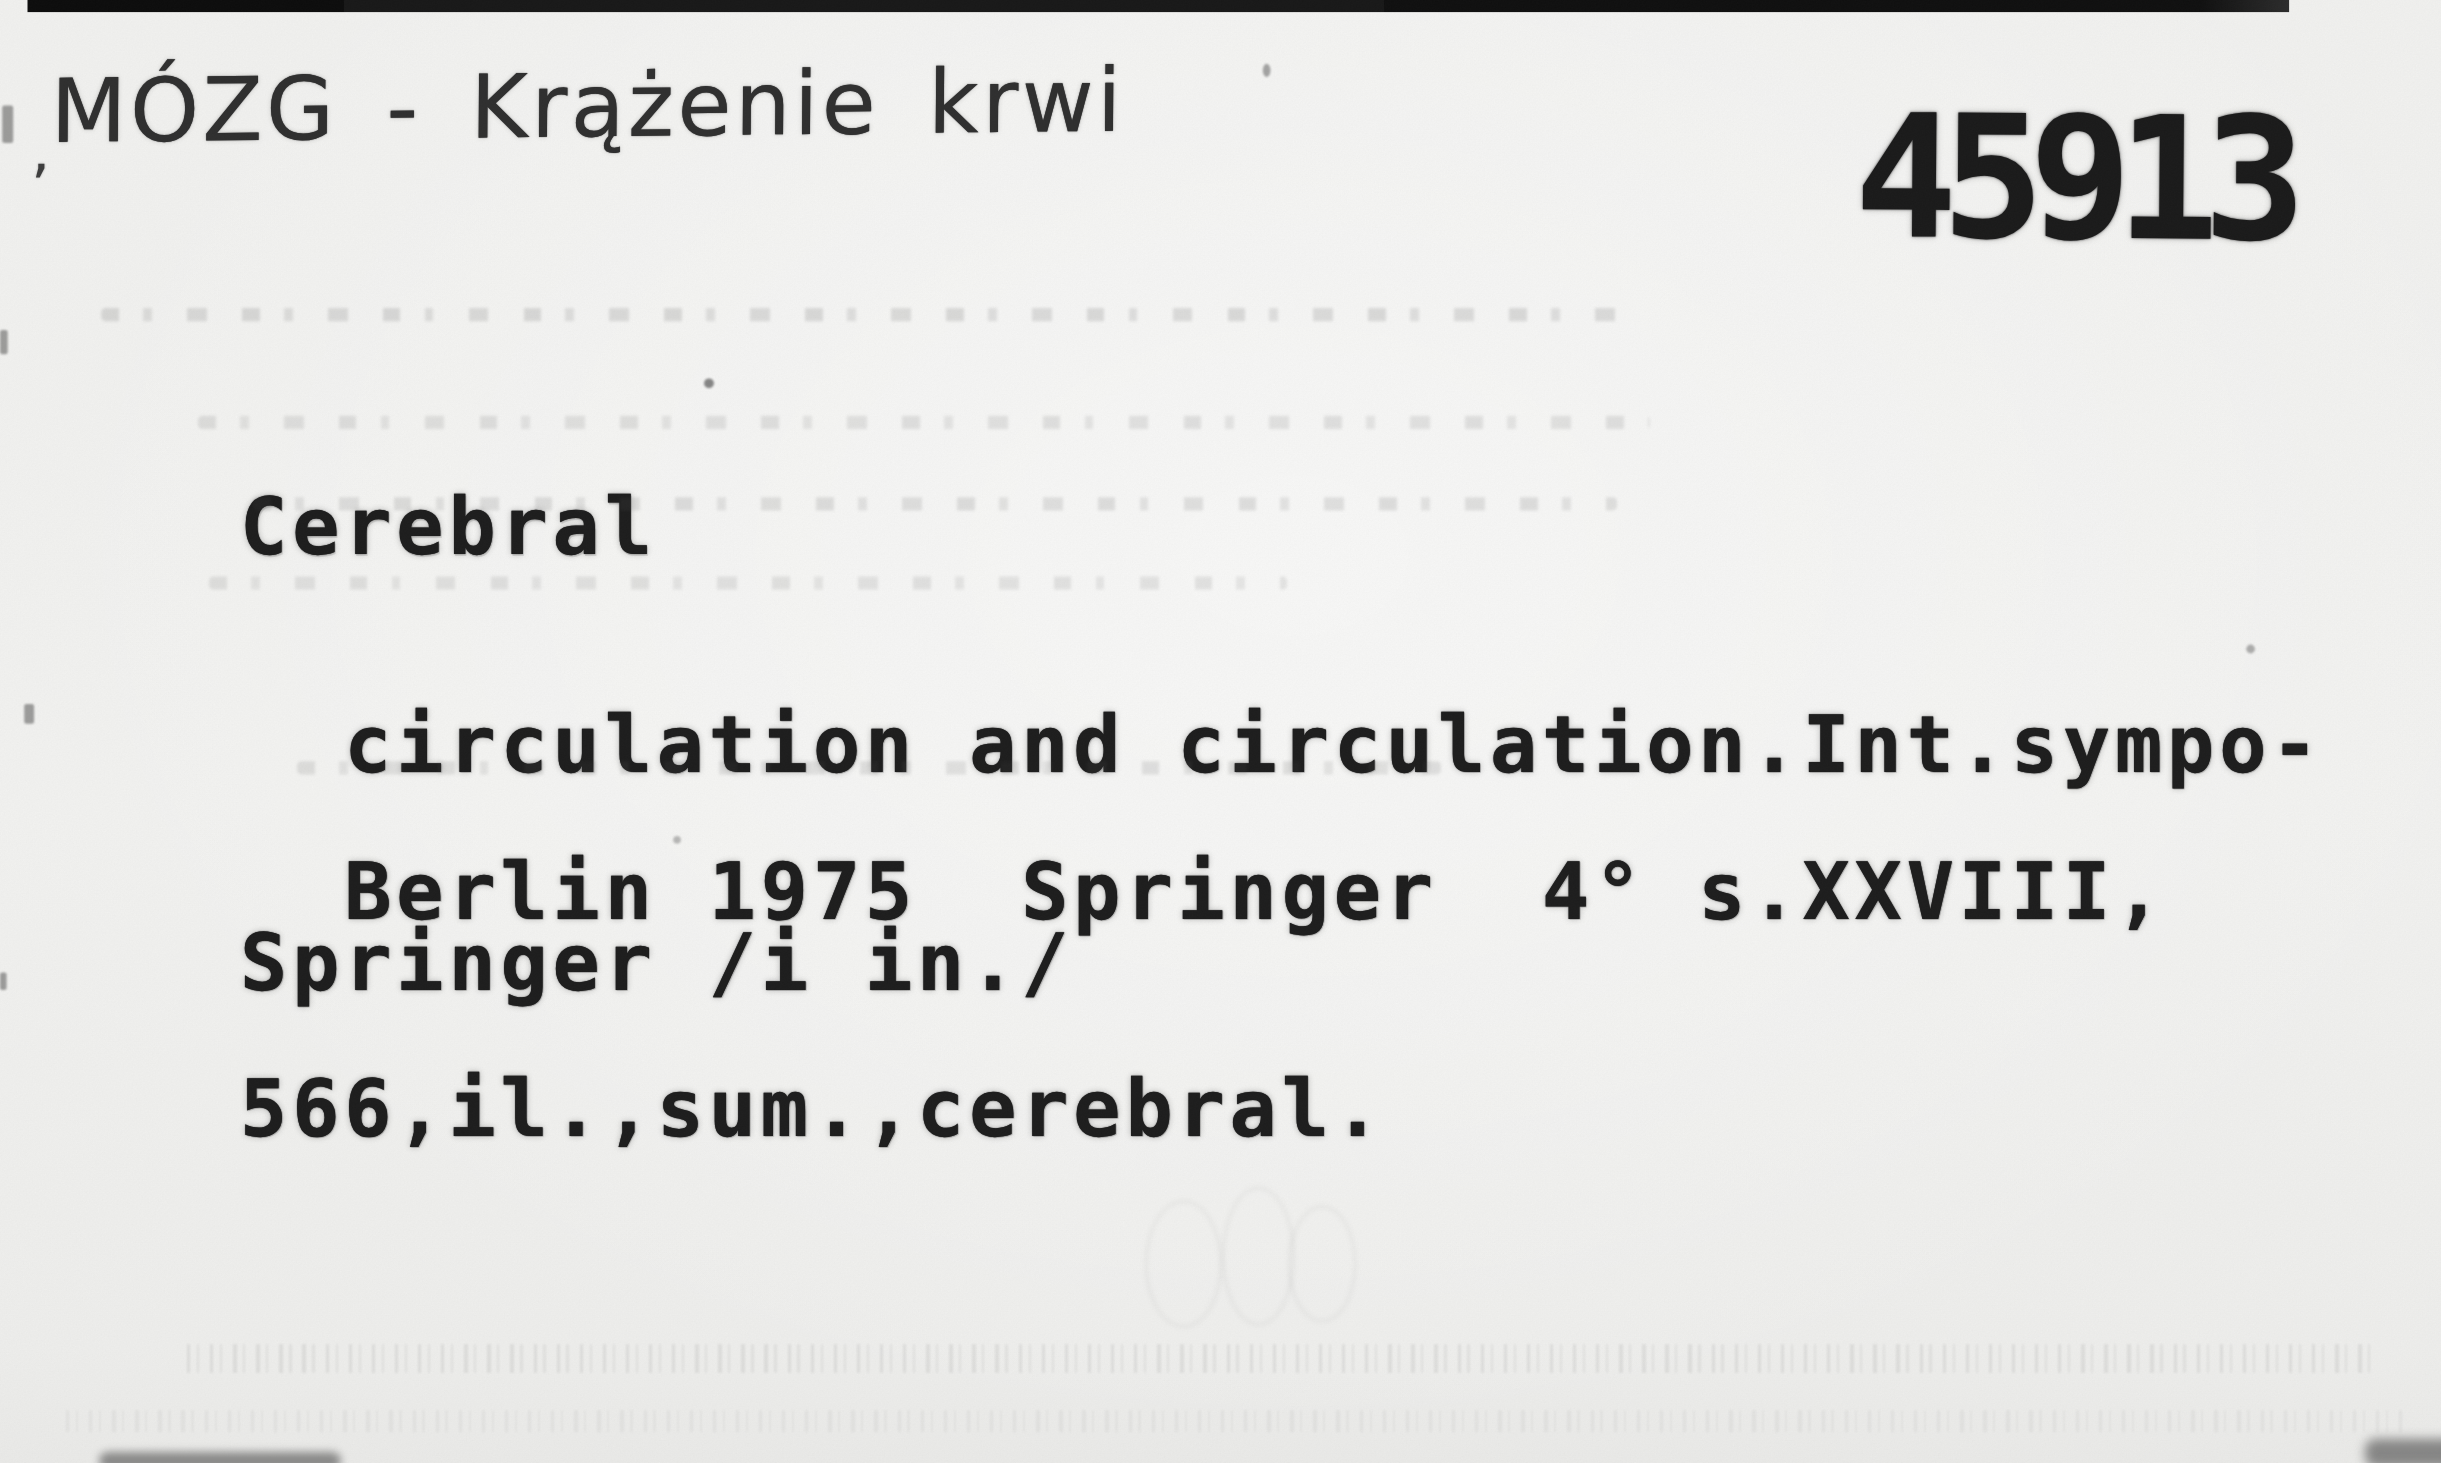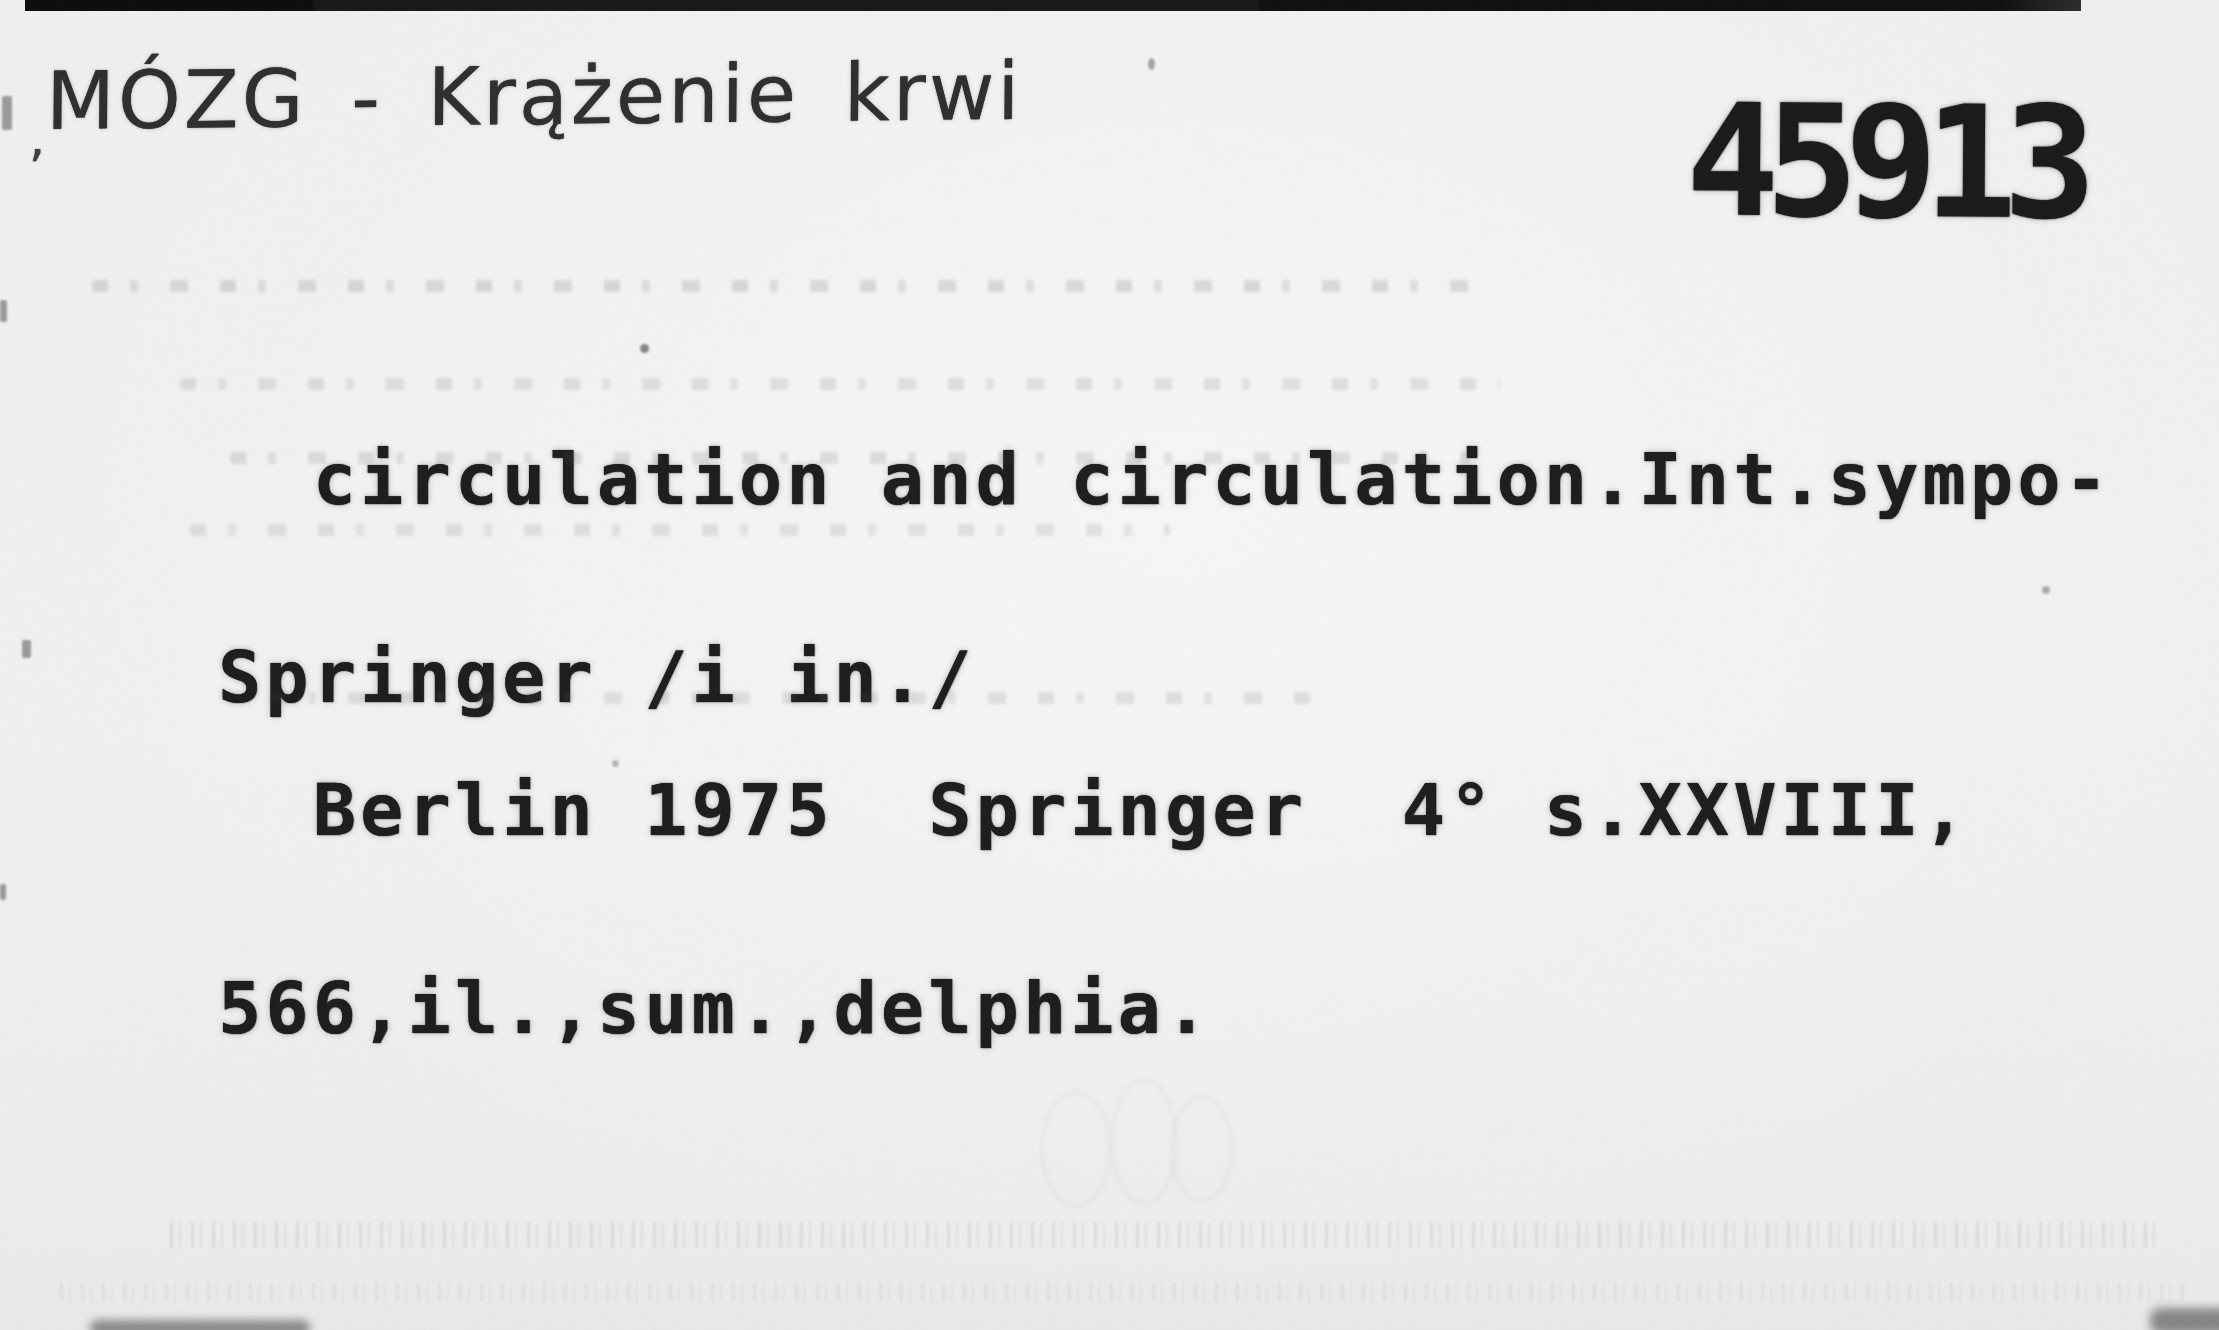--- a/index.html
+++ b/index.html
@@ -159,27 +159,28 @@
   <div class="edge-speck" style="left:0; top:300px; width:7px; height:22px;"></div>
   <div class="edge-speck" style="left:22px; top:640px; width:9px; height:18px;"></div>
   <div class="edge-speck" style="left:0; top:884px; width:6px; height:16px;"></div>
 
   <div class="heading">MÓZG - Krążenie krwi</div>
   <span class="stray-mark">’</span>
 
   <div class="catnum">45913</div>
 
   <div class="typed entry-block">
+    <div class="tline">Cerebral</div>
     <div class="tline">  circulation and circulation.Int.sympo-</div>
     <div class="tline">Springer /i in./</div>
   </div>
 
   <div class="typed imprint-block">
     <div class="tline">  Berlin 1975  Springer  4° s.XXVIII,</div>
-    <div class="tline">566,il.,sum.,delphia.</div>
+    <div class="tline">566,il.,sum.,cerebral.</div>
   </div>
 
   <div class="ghost" style="left:92px;  top:280px; width:1380px;"></div>
   <div class="ghost" style="left:180px; top:378px; width:1320px; opacity:.13;"></div>
   <div class="ghost" style="left:230px; top:452px; width:1240px; opacity:.14;"></div>
   <div class="ghost" style="left:190px; top:524px; width:980px;  opacity:.12;"></div>
   <div class="ghost" style="left:270px; top:692px; width:1040px; opacity:.13;"></div>
   <div class="ghost-band" style="left:170px; top:1222px; width:1990px; height:26px;"></div>
   <div class="ghost-band" style="left:60px;  top:1282px; width:2130px; height:20px; opacity:.06;"></div>
 

